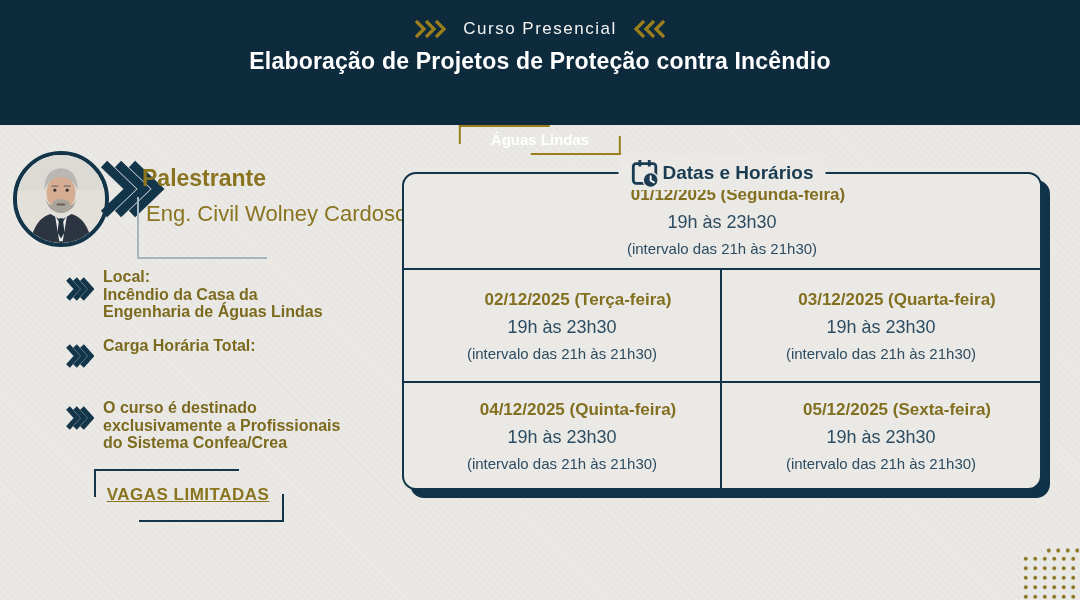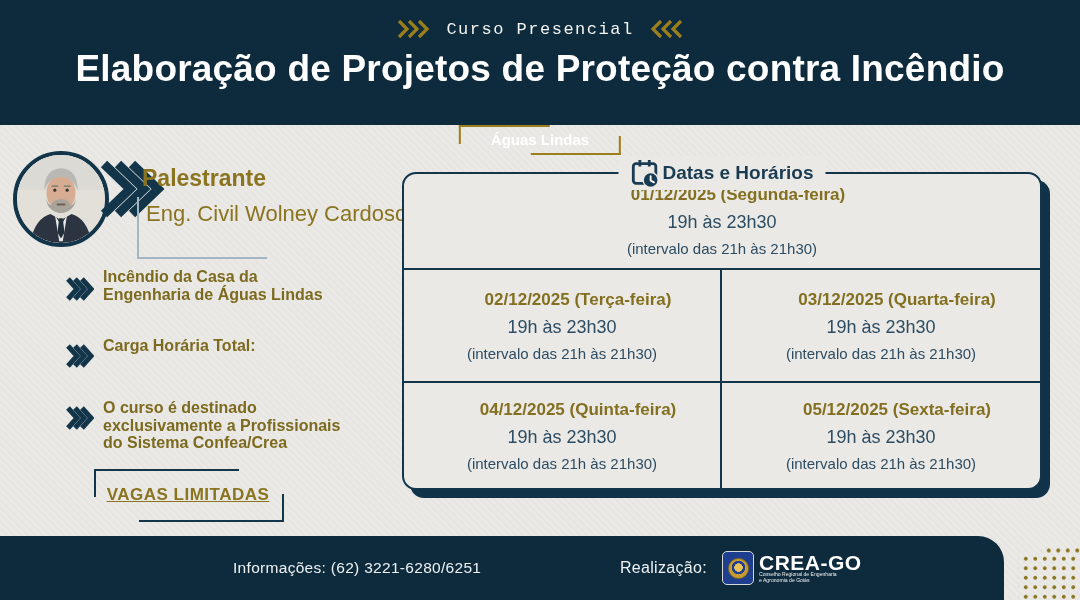--- a/index.html
+++ b/index.html
@@ -4,23 +4,23 @@
 <style>
   html,body{margin:0;padding:0;background:#777;}
   .canvas{
     position:relative;width:1080px;height:600px;overflow:hidden;
     background:#eae9e5;
     background-image:repeating-linear-gradient(45deg,rgba(0,0,0,0.015) 0 2px,transparent 2px 5px);
     font-family:"Liberation Sans","DejaVu Sans",sans-serif;
   }
   
   .header{position:absolute;left:0;top:0;width:1080px;height:125px;background:#0d2b3d;}
-  .eyebrow{position:absolute;top:19px;left:0;right:0;display:flex;justify-content:center;align-items:center;gap:15px;font-family:Liberation Mono, monospace;}
+  .eyebrow{position:absolute;top:19px;left:0;right:0;display:flex;justify-content:center;align-items:center;gap:15px;}
   .eyebrow-text{color:#f4f4f2;font-size:17px;font-weight:500;letter-spacing:1.5px;}
-  .title{position:absolute;top:48px;left:0;width:100%;text-align:center;color:#ffffff;font-size:37px;font-weight:700;letter-spacing:0.2px;}
+  .title{position:absolute;top:48px;left:0;width:100%;text-align:center;color:#ffffff;font-size:23px;font-weight:700;letter-spacing:0.2px;}
   .city{position:absolute;top:95px;left:50%;transform:translateX(-50%);color:#ffffff;font-size:15px;font-weight:700;padding:5px 16px;white-space:nowrap;margin-top:31px;}
   .city::before{content:"";position:absolute;left:-16px;top:-1px;width:68%;height:62%;border-top:2px solid #9c7f1d;border-left:2px solid #9c7f1d;}
   .city::after{content:"";position:absolute;right:-16px;bottom:-2px;width:68%;height:62%;border-bottom:2px solid #9c7f1d;border-right:2px solid #9c7f1d;}
   
   .photo{position:absolute;left:13px;top:151px;width:96px;height:96px;border-radius:50%;border:4px solid #12354a;overflow:hidden;background:#e6e3de;box-sizing:border-box;}
   .photo svg{display:block;width:100%;height:100%;}
   .big-chevrons{position:absolute;left:100px;top:160px;}
   .palestrante{position:absolute;left:142px;top:165px;font-size:23px;font-weight:700;color:#8a7420;}
   .name-box{position:absolute;left:137px;top:197px;width:128px;height:60px;border-left:2px solid #a3b6c2;border-bottom:2px solid #a3b6c2;}
   .speaker-name{position:absolute;left:146px;top:201px;font-size:22px;color:#8a7420;white-space:nowrap;}
@@ -113,20 +113,21 @@
   <div class="palestrante">Palestrante</div>
   <div class="name-box"></div>
   <div class="speaker-name">Eng. Civil Wolney Cardoso</div>
 
   <svg class="bullet" style="top:277px" width="28" height="24" viewBox="0 0 28 24">
     <polyline points="2,2 11,12 2,22" fill="none" stroke="#12354a" stroke-width="5"></polyline>
     <polyline points="9,2 18,12 9,22" fill="none" stroke="#12354a" stroke-width="5"></polyline>
     <polyline points="16,2 25,12 16,22" fill="none" stroke="#12354a" stroke-width="5"></polyline>
   </svg>
   <div class="info-item" style="top:268px">
+    <div>Local:</div>
     <div>Incêndio da Casa da</div>
     <div>Engenharia de Águas Lindas</div>
   </div>
 
   <svg class="bullet" style="top:344px" width="28" height="24" viewBox="0 0 28 24">
     <polyline points="2,2 11,12 2,22" fill="none" stroke="#12354a" stroke-width="5"></polyline>
     <polyline points="9,2 18,12 9,22" fill="none" stroke="#12354a" stroke-width="5"></polyline>
     <polyline points="16,2 25,12 16,22" fill="none" stroke="#12354a" stroke-width="5"></polyline>
   </svg>
   <div class="info-item" style="top:337px">
@@ -185,31 +186,17 @@
         </div>
         <div class="cell">
           <div class="date">05/12/2025 (Sexta-feira)</div>
           <div class="time">19h às 23h30</div>
           <div class="interval">(intervalo das 21h às 21h30)</div>
         </div>
       </div>
     </div>
   </div>
 
-  <div class="footer">
-    <div class="footer-info">Informações: (62) 3221-6280/6251</div>
-    <div class="realizacao">Realização:</div>
-    <div class="logo">
-      <div class="logo-shield">
-        <div class="logo-seal"></div>
-      </div>
-      <div class="logo-textcol">
-        <span class="logo-name">CREA-GO</span>
-        <span class="logo-sub">Conselho Regional de Engenharia</span>
-        <span class="logo-sub">e Agronomia de Goiás</span>
-      </div>
-    </div>
-  </div>
 
   <div class="dots-a"></div>
   <div class="dots-b"></div>
 
 </div>
 
 </body></html>

